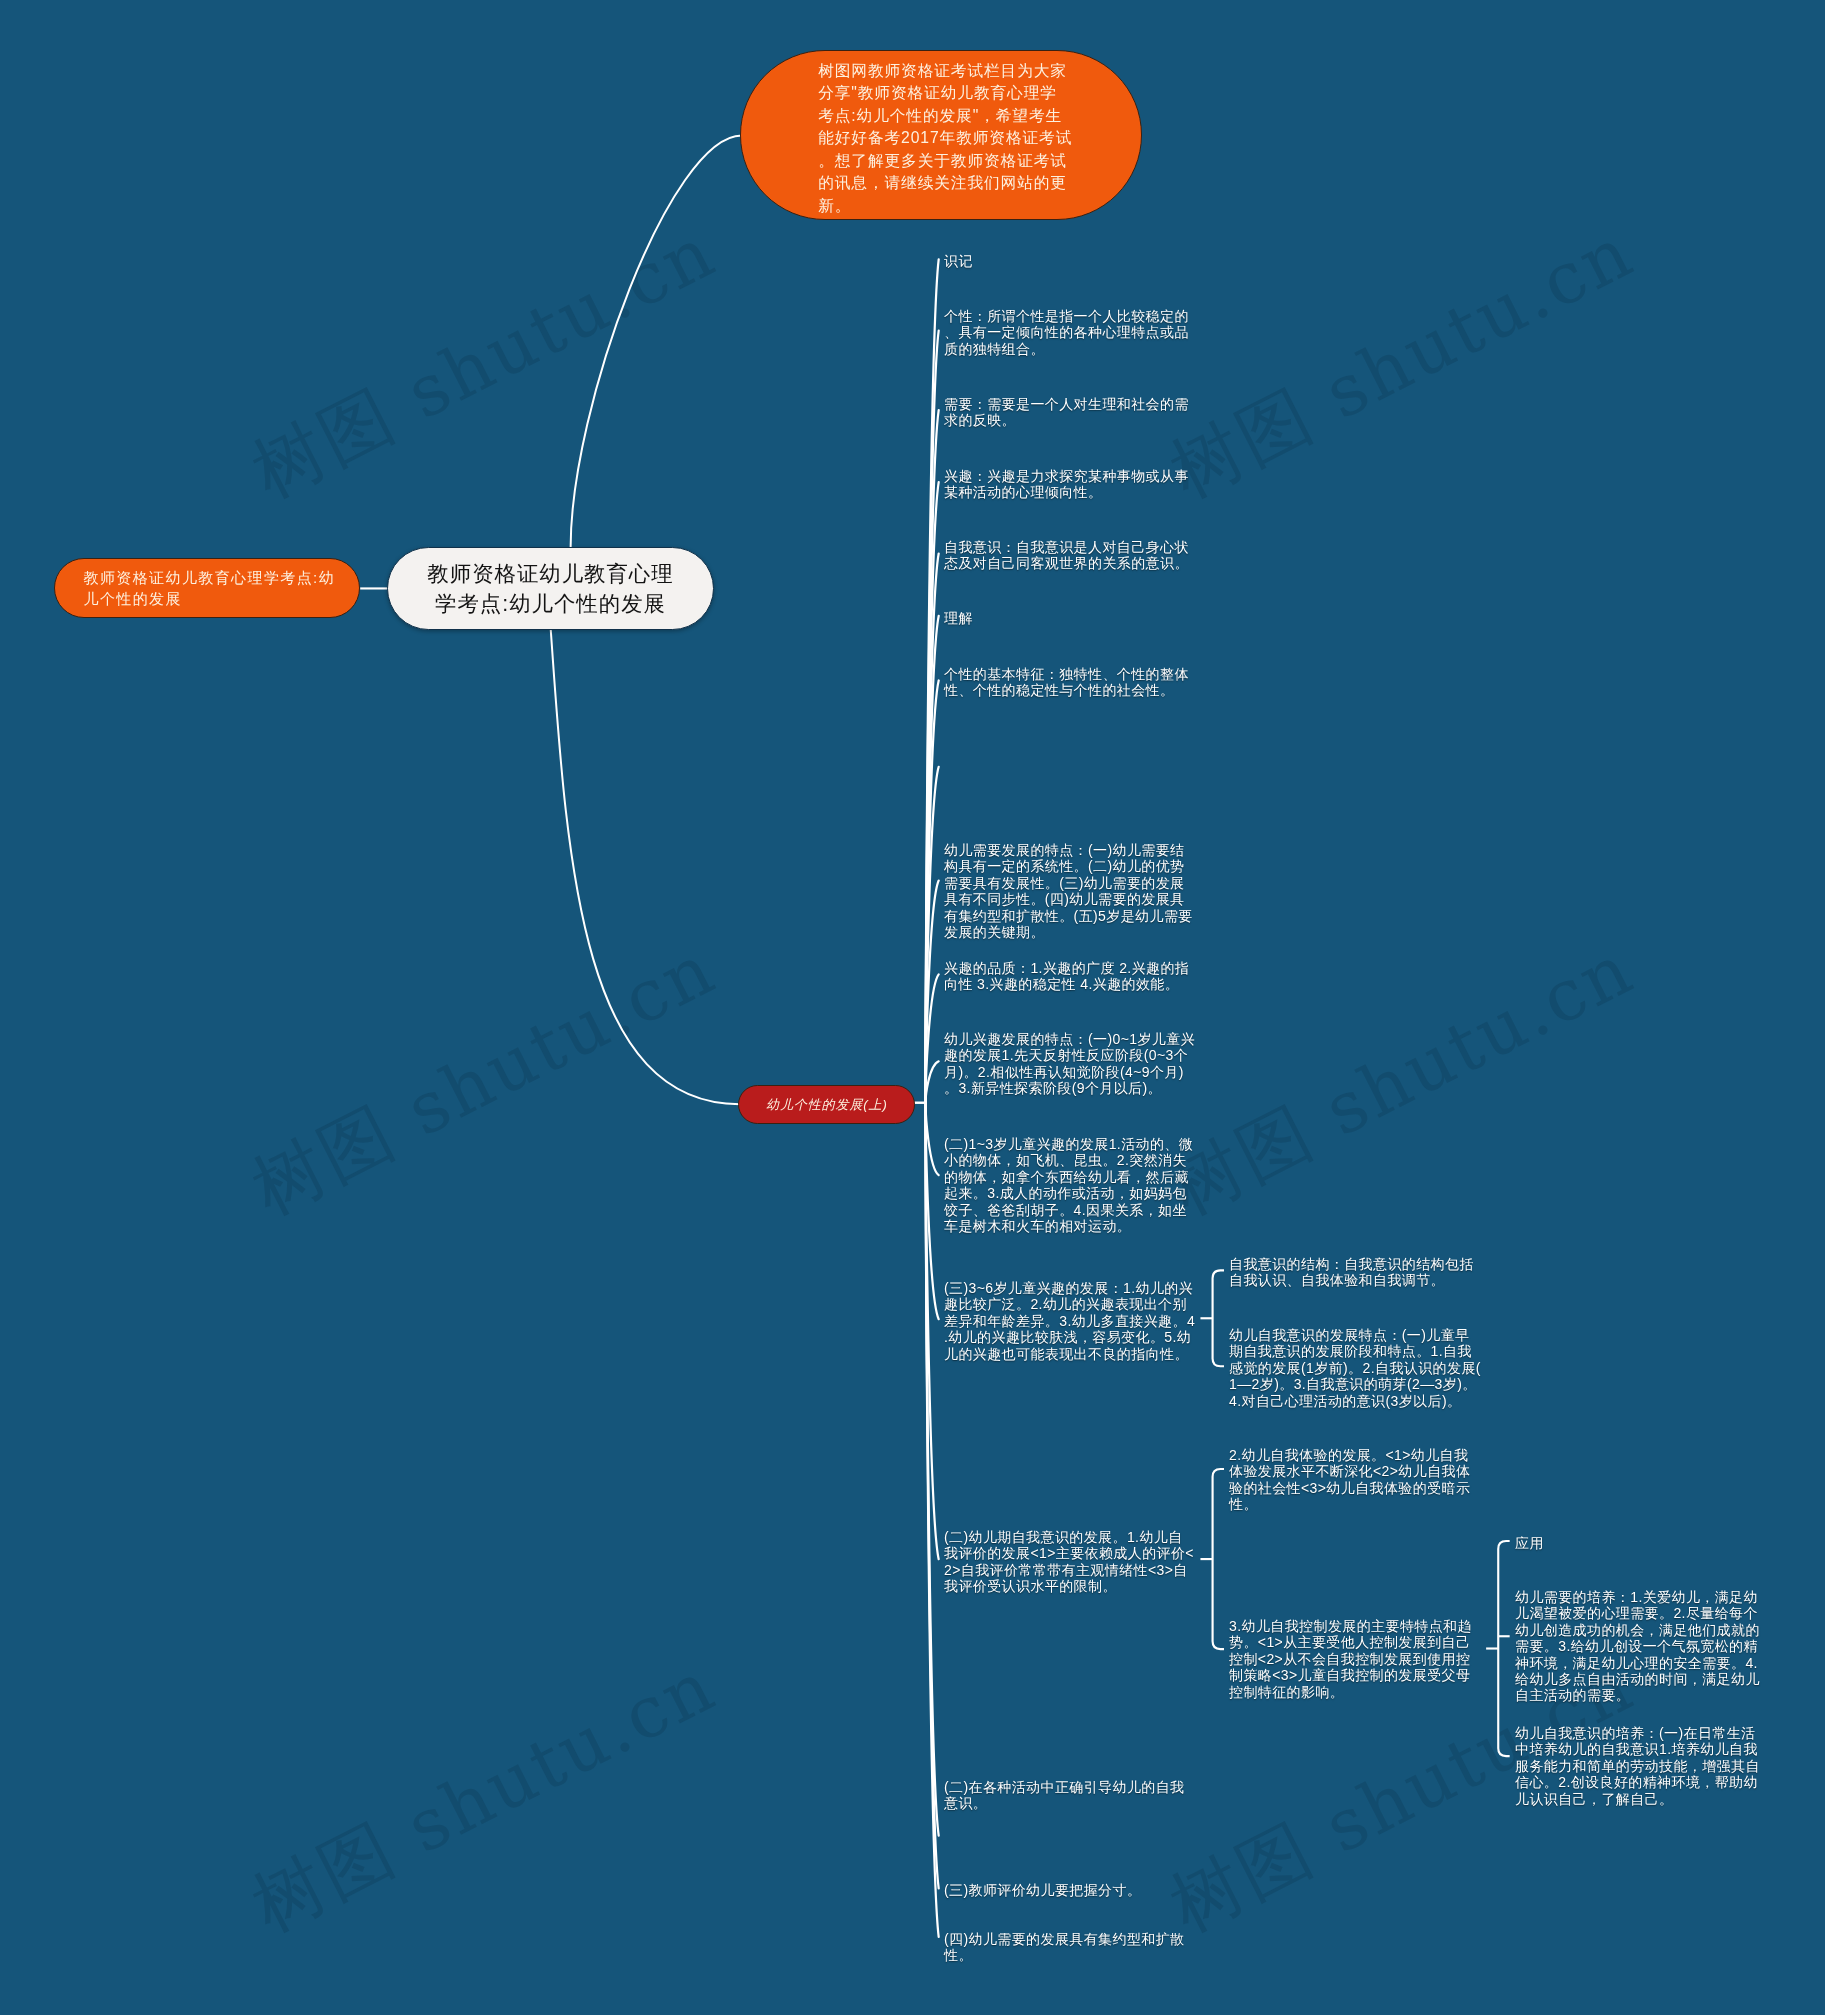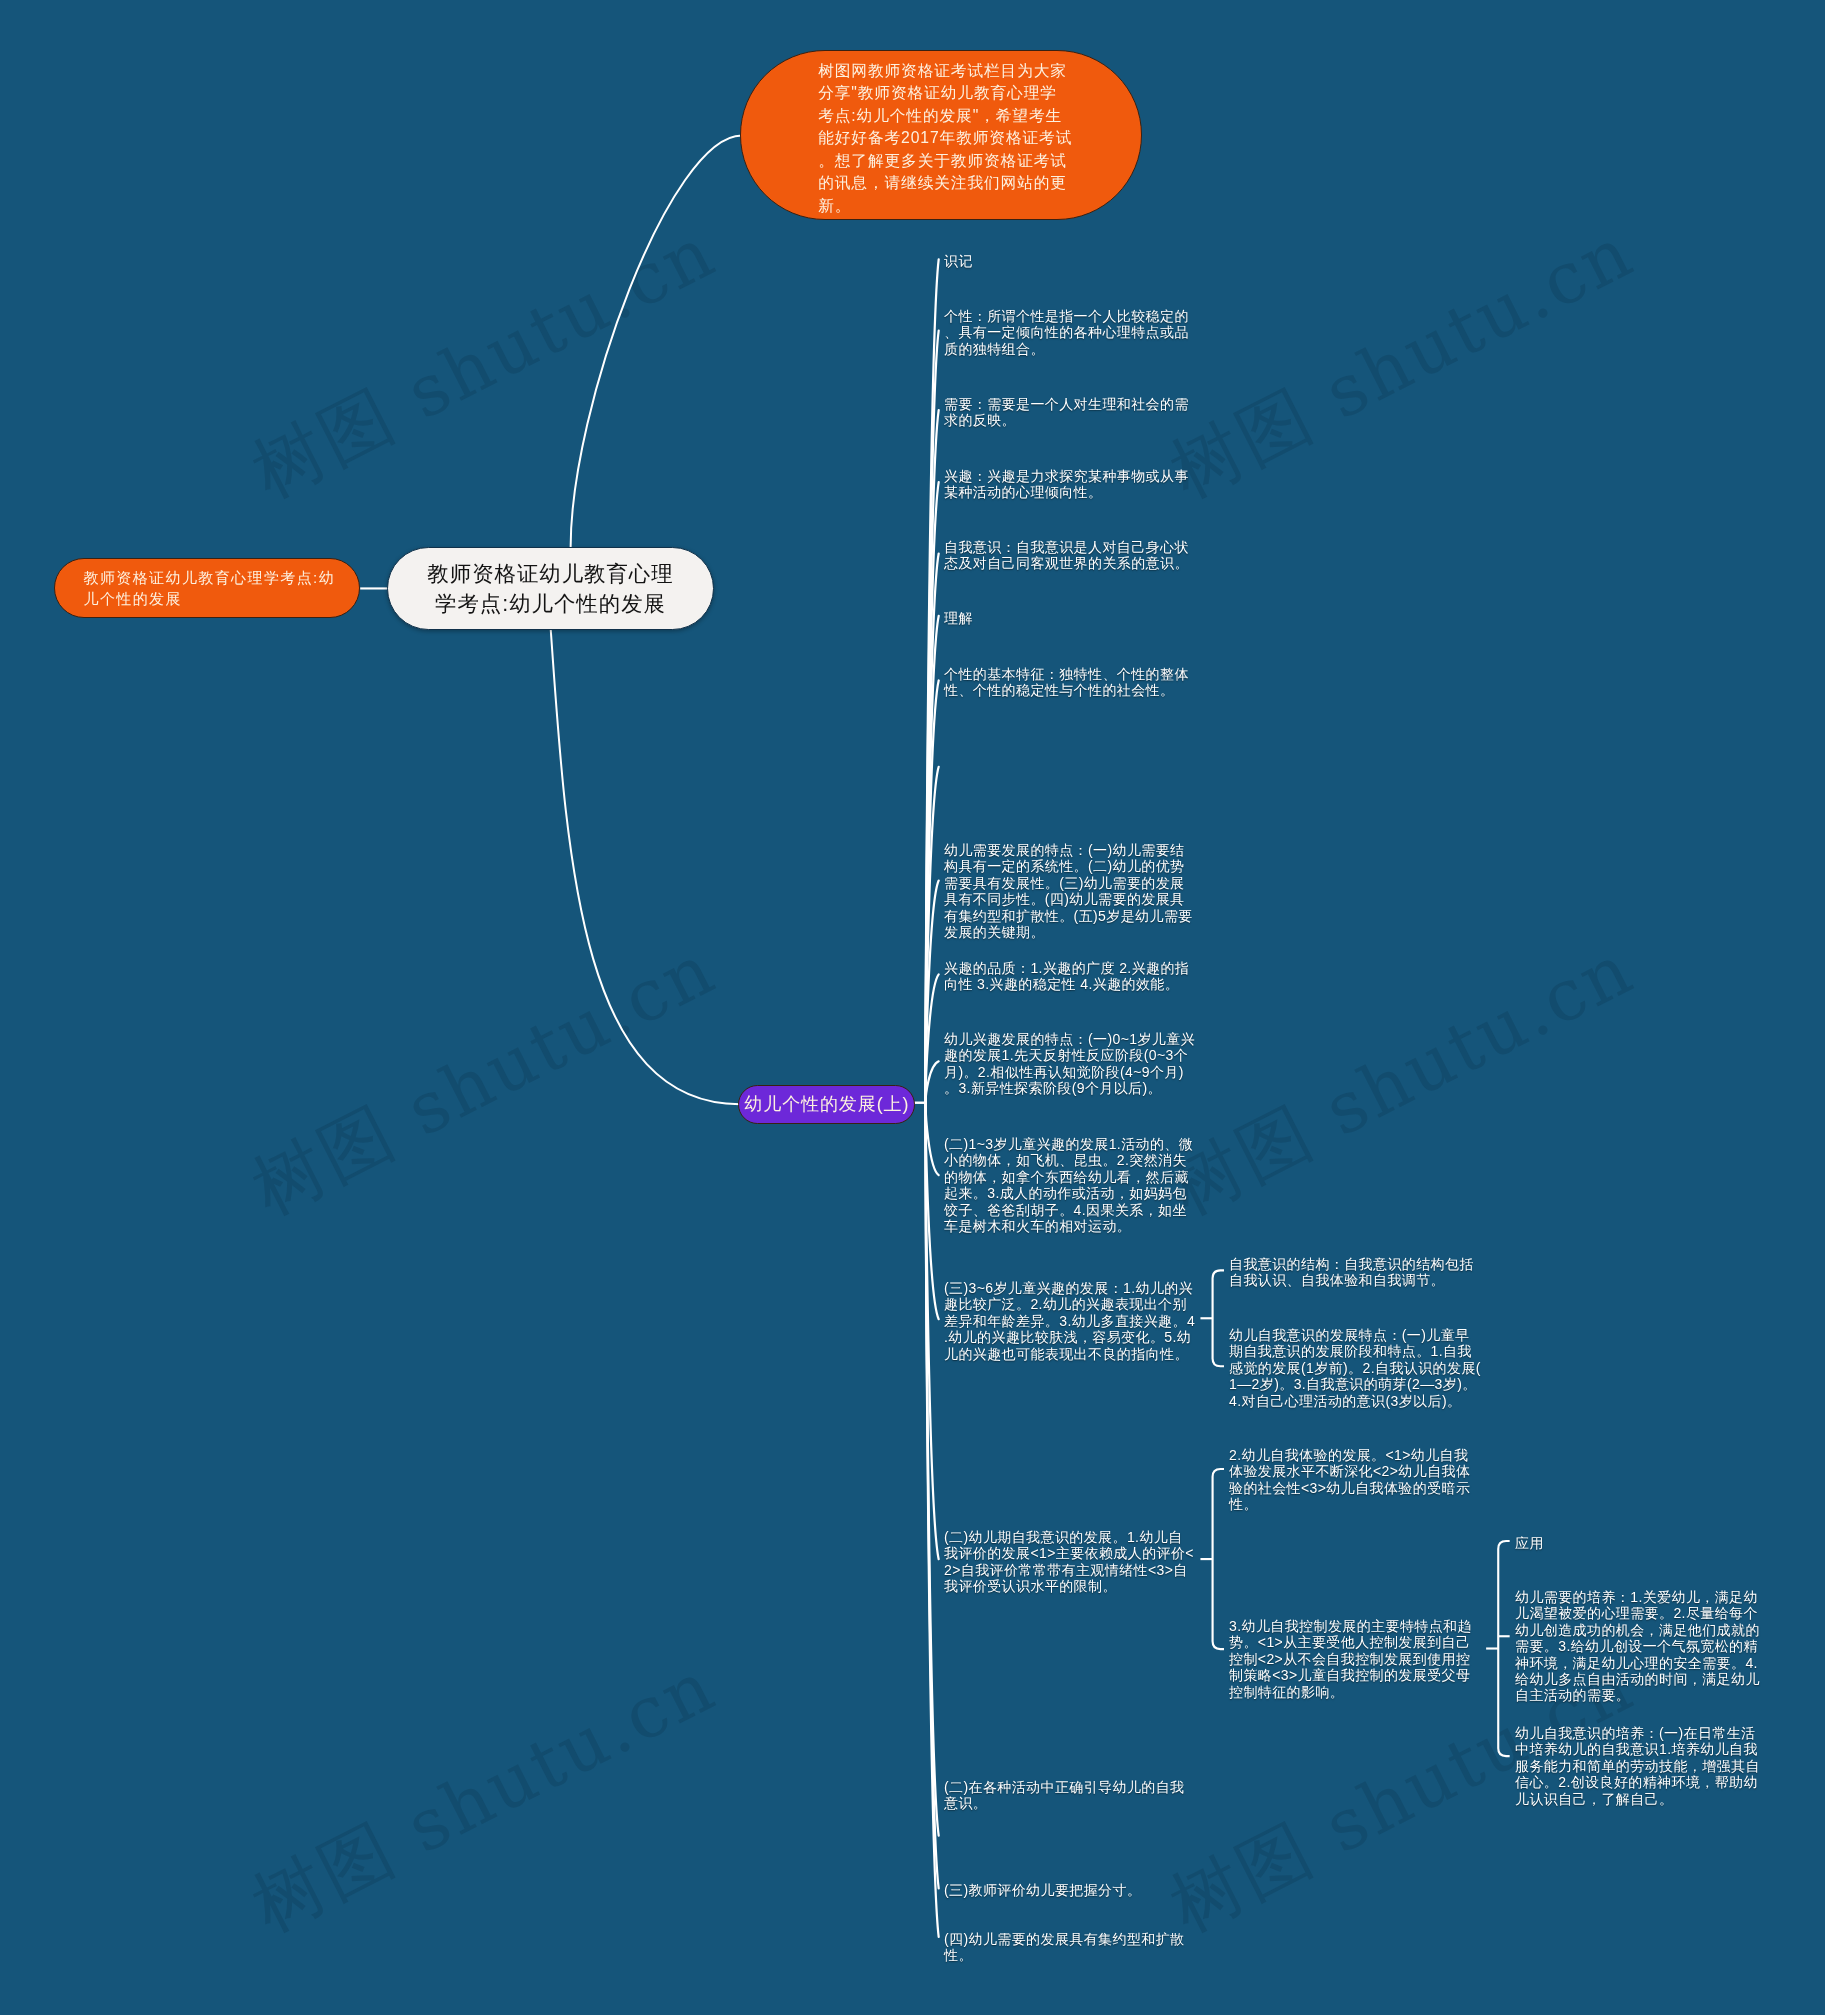--- a/index.html
+++ b/index.html
@@ -14,22 +14,22 @@
         align-items:center;}
   .pill-root{background:#f05a0d;border:0.9px solid #3a2112;color:#fdf1e0;font-size:15px;line-height:21.4px;
              letter-spacing:1.4px;padding:0 0 0 28.5px;word-break:break-all;line-break:anywhere;}
   .pill-white{background:#f4f2f0;border:0.9px solid #10314a;color:#131313;font-size:21.4px;line-height:30px;
               letter-spacing:1px;justify-content:center;text-align:center;padding:0 20px;
               word-break:break-all;line-break:anywhere;
               box-shadow:0 1.4px 4.3px rgba(0,0,0,.30);}
   .pill-intro{background:#f05a0d;border:0.9px solid #3a2112;color:#fdf1e0;font-size:15.7px;line-height:22.5px;
               letter-spacing:0.9px;padding:0;border-radius:86px;justify-content:center;
               word-break:break-all;line-break:anywhere;}
-  .pill-topic{background:#6d28d9;border:0.9px solid #3a2112;color:#fdf1e0;font-size:18px;line-height:21.4px;
-              letter-spacing:0.9px;justify-content:center;padding:0 0 0 0.7px;white-space:nowrap;}
+  .pill-topic{background:#b91c1c;border:0.9px solid #3a2112;color:#fdf1e0;font-size:13px;line-height:21.4px;
+              letter-spacing:0.9px;justify-content:center;padding:0 0 0 0.7px;white-space:nowrap;font-style:italic;}
   .wm{position:absolute;white-space:nowrap;color:rgba(6,30,48,.16);
       font-family:"DejaVu Serif",serif;font-weight:400;font-size:71px;
       transform:rotate(-27deg);transform-origin:0 100%;user-select:none;
       letter-spacing:2.9px;}
 </style>
 </head>
 <body>
 
 <div id="stage">
 <div class="wm" style="left:280px;top:425px">树图 shutu.cn</div>

